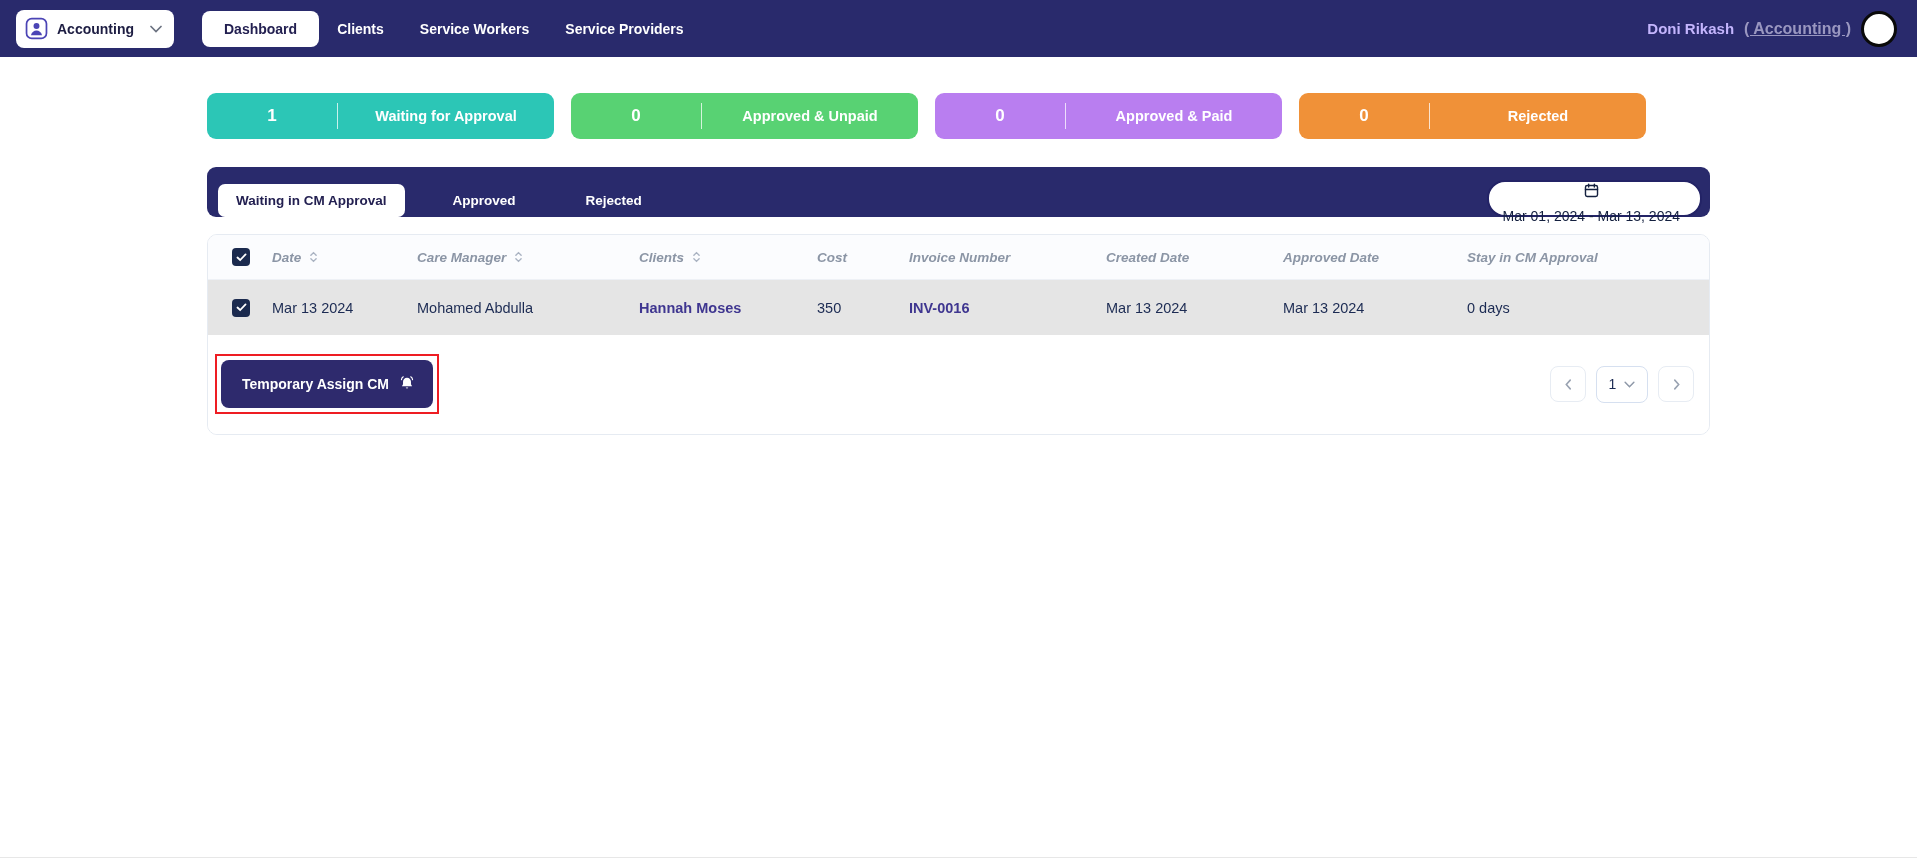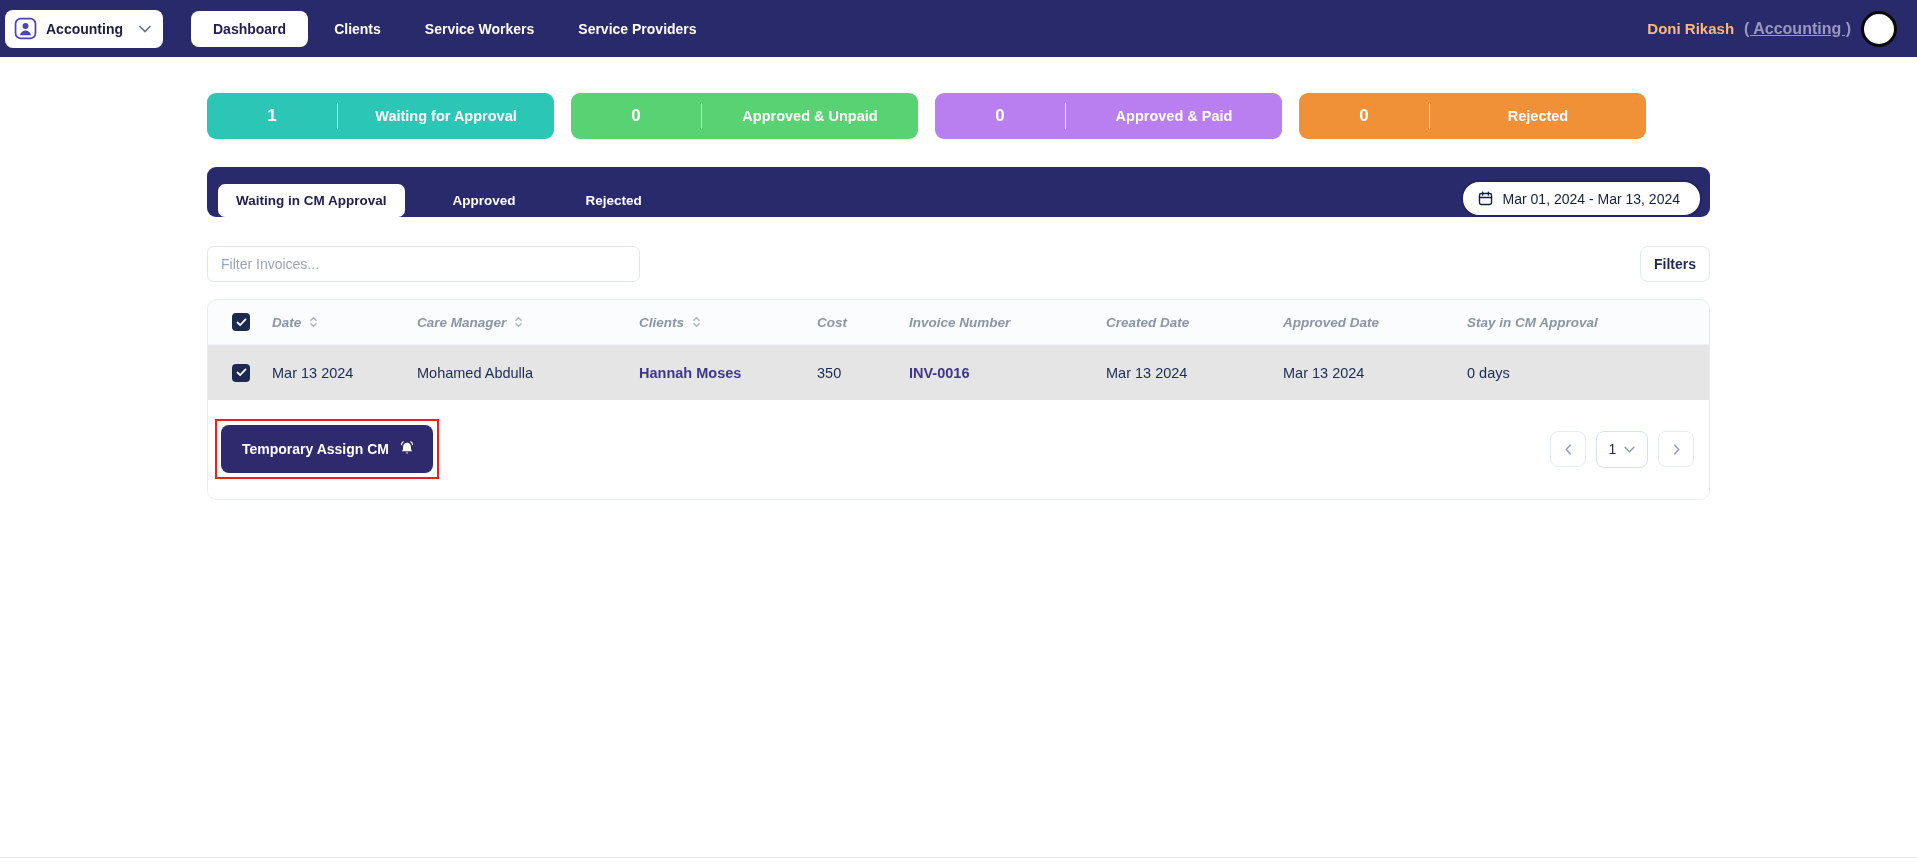--- a/index.html
+++ b/index.html
@@ -1,30 +1,30 @@
 <!DOCTYPE html>
 <html><head>
 <meta charset="utf-8">
 <style>
   * { margin:0; padding:0; box-sizing:border-box; }
   html,body { width:1917px; height:865px; overflow:hidden; background:#fff;
     font-family:"Liberation Sans","DejaVu Sans",sans-serif; }
 
   
   .navbar { height:57px; background:#292a6c; display:flex; align-items:center;
-    padding:0 20px 0 5px; position:relative; }
+    padding:0 20px 0 16px; position:relative; }
   .brand-select { height:38px; background:#fff; border-radius:8px; display:flex;
     align-items:center; gap:9px; padding:0 12px 0 9px; cursor:pointer; min-width:158px; }
   .brand-select .label { font-size:14px; font-weight:700; color:#1d1d42; flex:1; }
-  .nav-tabs { display:flex; align-items:center; margin-left:28px; gap:8px; }
+  .nav-tabs { display:flex; align-items:center; margin-left:28px; gap:0; }
   .nav-item { color:#ffffff; font-size:14px; font-weight:700; padding:10px 18px;
     border-radius:8px; cursor:pointer; white-space:nowrap; }
   .nav-item.active { background:#ffffff; color:#232051; padding:10px 22px; }
   .nav-user { margin-left:auto; display:flex; align-items:center; gap:10px; }
-  .user-name { color:#fdba74; font-size:15px; font-weight:700; }
+  .user-name { color:#c4b5fd; font-size:15px; font-weight:700; }
   .user-role { color:#9a97c0; font-size:16px; font-weight:600;text-decoration:underline; }
   .avatar { width:36px; height:36px; border-radius:50%; background:#ffffff;
     border:3px solid #0a0a0a; }
 
   
   .content { margin-left:207px; width:1503px; }
   .page-title { margin-top:44px; font-size:20px; font-weight:700; color:#101a3c;
     letter-spacing:.2px; }
 
   
@@ -37,21 +37,21 @@
 
   
   .status-bar { margin-top:28px; height:50px; background:#292a6c; border-radius:9px;
     display:flex; align-items:flex-end; padding:0 8px 0 11px; }
   .status-tab { color:#fff; font-size:13.5px; font-weight:700; padding:9px 22px;
     border-radius:7px; cursor:pointer; white-space:nowrap; }
   .status-tab.active { background:#fff; color:#232051; padding:9px 18px; }
   .status-tab + .status-tab { margin-left:26px; }
   .date-picker { margin-left:auto; background:#fff; border:2px solid #232366;
     border-radius:18px; height:37px; display:flex; align-items:center; gap:9px;
-    padding:0 20px 0 14px; font-size:14px; color:#14203f; cursor:pointer; }
+    padding:0 20px 0 14px; font-size:14px; color:#14203f; cursor:pointer;flex-direction:column; }
 
   
   .filter-row { margin-top:29px; display:flex; align-items:center; }
   .filter-input { width:433px; height:36px; border:1px solid #dfe5ee; border-radius:7px;
     padding:0 13px; font-size:14px; color:#33415c; outline:none;
     font-family:"Liberation Sans","DejaVu Sans",sans-serif; }
   .filter-input::placeholder { color:#9aa5b5; }
   .filters-btn { margin-left:auto; height:36px; background:#fff; border:1px solid #e2e8f0;
     border-radius:8px; padding:0 13px; font-size:14px; font-weight:700; color:#1f2a50;
     cursor:pointer; font-family:inherit; }
@@ -158,24 +158,20 @@
       <span>
         <svg viewBox="0 0 24 24" width="17" height="17" fill="none" stroke="#14203f" stroke-width="2" stroke-linecap="round">
           <rect x="3.5" y="5" width="17" height="15.5" rx="2.5"></rect>
           <path d="M8 3v4M16 3v4M3.5 10.5h17"></path>
         </svg>
       </span>
       <span>Mar 01, 2024 - Mar 13, 2024</span>
     </div>
   </div>
 
-  <div class="filter-row">
-    <input class="filter-input" type="text" placeholder="Filter Invoices..." style="">
-    <button class="filters-btn">Filters</button>
-  </div>
 
   <div class="table-card">
 
     <div class="t-grid t-head">
       <div class="cell cb">
         <div class="checkbox">
           <svg viewBox="0 0 12 10" width="11" height="9">
               <path d="M1.5 5 4.5 7.8 10.5 1.6" stroke="#fff" stroke-width="2" fill="none" stroke-linecap="round"></path>
             </svg>
         </div>

